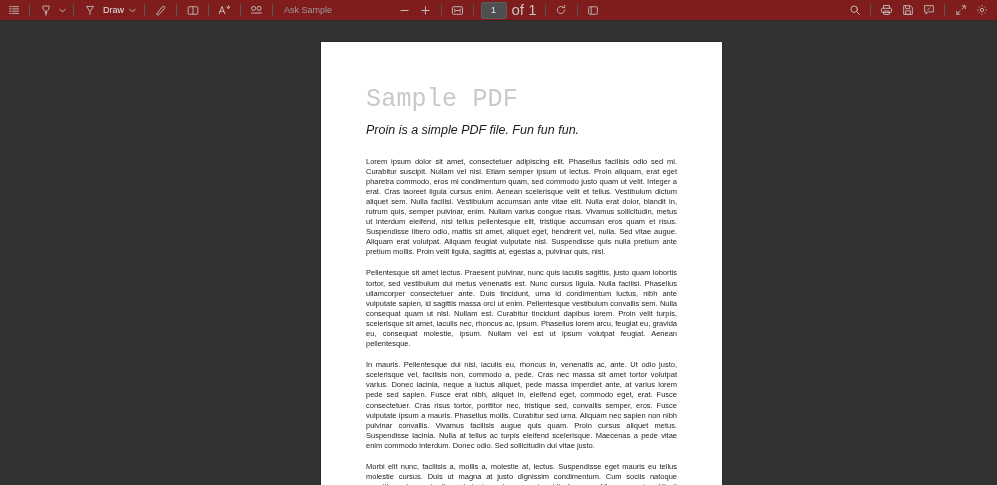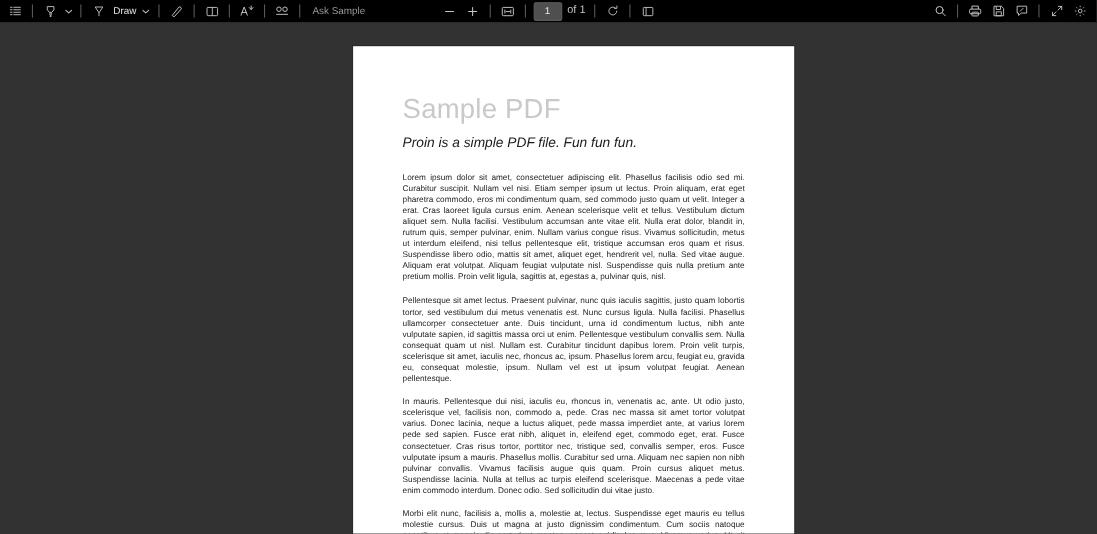--- a/index.html
+++ b/index.html
@@ -11,21 +11,21 @@
     width: 997px;
     height: 485px;
     overflow: hidden;
     font-family: "Liberation Sans", sans-serif;
     -webkit-font-smoothing: antialiased;
   }
 
   
   #toolbar {
     height: 20px;
-    background: #000000;
+    background: #7f1d1d;
     border-bottom: 1px solid #2b2b2b;
     display: flex;
     align-items: center;
     position: relative;
     user-select: none;
   }
   .tb-group {
     display: flex;
     align-items: center;
     height: 20px;
@@ -100,21 +100,21 @@
     font-size: 9px;
     text-align: center;
     line-height: 13px;
     font-family: "Liberation Sans", sans-serif;
     padding: 0;
     margin: 0 2px;
     flex: none;
   }
   #page-total {
     color: #c3c3c3;
-    font-size: 10px;
+    font-size: 15px;
     line-height: 18px;
     padding: 0 3px;
     white-space: nowrap;
   }
 
   
   #viewer {
     height: 465px;
     background: #323232;
     position: relative;
@@ -126,21 +126,21 @@
     top: 21px;
     width: 401px;
     height: 520px;
     background: #ffffff;
     box-shadow: 0 0 0 1px #2a2a2a;
   }
   #page-content {
     padding: 44px 45px 0 45px;
   }
   #doc-title {
-    font-family: Liberation Sans, sans-serif;
+    font-family: Liberation Mono, monospace;
     font-size: 25px;
     font-weight: 400;
     color: #c9c9c9;
     margin: 0 0 9px 0;
     letter-spacing: 0.2px;
     line-height: 1.1;
   }
   #doc-subtitle {
     font-family: "Liberation Sans", sans-serif;
     font-size: 12.5px;

